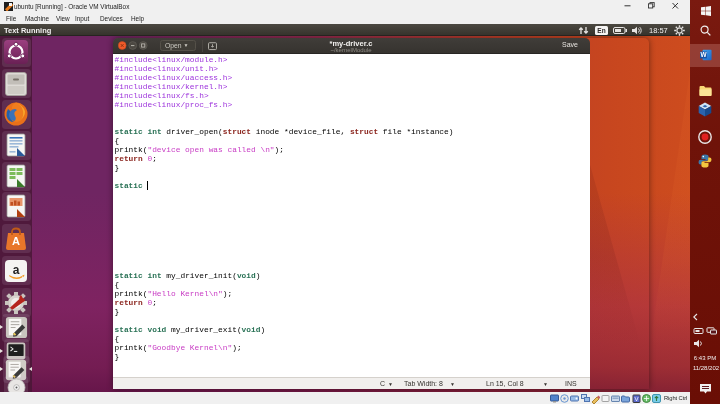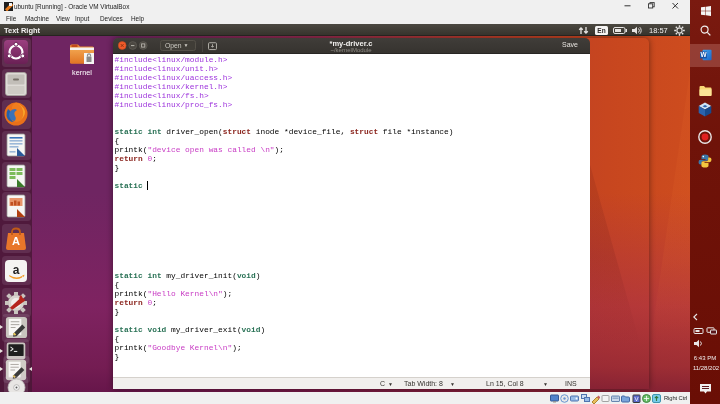--- a/index.html
+++ b/index.html
@@ -32,21 +32,21 @@
     <span class="abs" style="left:25px;top:3px;">Machine</span>
     <span class="abs" style="left:56px;top:3px;">View</span>
     <span class="abs" style="left:75px;top:3px;">Input</span>
     <span class="abs" style="left:100px;top:3px;">Devices</span>
     <span class="abs" style="left:131px;top:3px;">Help</span>
   </div>
 
   <div class="abs" style="left:0;top:24px;width:690px;height:368px;overflow:hidden;">
 
     <div class="abs" style="left:0;top:0;width:690px;height:12px;background:linear-gradient(#4b4841,#36332c);border-bottom:1px solid #262420;z-index:30;">
-      <div class="abs" style="left:4px;top:2px;font-size:7.5px;font-weight:bold;color:#f2f1f0;">Text Right</div>
+      <div class="abs" style="left:4px;top:2px;font-size:7.5px;font-weight:bold;color:#f2f1f0;">Text Running</div>
 
       <svg class="abs" style="left:578px;top:2px" width="11" height="9" viewBox="0 0 11 9">
         <path d="M3 8 L3 2 M1.2 3.8 L3 2 L4.8 3.8" stroke="#e6e4e2" stroke-width="1.3" fill="none"></path>
         <path d="M8 1 L8 7 M6.2 5.2 L8 7 L9.8 5.2" stroke="#e6e4e2" stroke-width="1.3" fill="none"></path>
       </svg>
 
       <div class="abs" style="left:595px;top:1.5px;width:13px;height:9px;background:#f4f3f2;border-radius:1.5px;color:#2c2929;font-size:6.5px;font-weight:bold;text-align:center;line-height:9px;">En</div>
 
       <svg class="abs" style="left:613px;top:3px" width="14" height="7" viewBox="0 0 14 7">
         <rect x="0.5" y="0.5" width="11.5" height="6" rx="1.5" stroke="#e6e4e2" fill="none"></rect>
@@ -72,38 +72,20 @@
 
     <div class="abs" style="left:0;top:12px;width:690px;height:356px;
       background:
         linear-gradient(to bottom, rgba(140,30,120,0) 44%, rgba(150,32,95,0.40) 76%, rgba(120,22,70,0.55) 93%, rgba(98,14,62,0.66) 100%),
         linear-gradient(to right, #6f2562 0%, #6f2562 16%, #92294e 45%, #bb3d28 72%, #c7461f 88%, #cd4c1e 100%);">
 
       <div class="abs" style="left:560px;top:0;width:130px;height:356px;background:linear-gradient(to bottom, rgba(70,10,15,0.11) 62%, rgba(70,10,15,0) 88%);clip-path:polygon(0 6%, 72% 100%, 18% 100%, 0 36%);"></div>
       <div class="abs" style="left:560px;top:0;width:130px;height:356px;background:linear-gradient(to bottom, rgba(255,130,50,0.08) 62%, rgba(255,130,50,0) 88%);clip-path:polygon(100% 10%, 100% 100%, 64% 100%);"></div>
     </div>
 
-    <div class="abs" style="left:62px;top:18px;width:40px;height:40px;z-index:5;">
-      <svg class="abs" style="left:7px;top:1px" width="26" height="22" viewBox="0 0 26 22">
-        <path d="M1 3 Q1 1.5 2.5 1.5 L9 1.5 L11 3.5 L23.5 3.5 Q25 3.5 25 5 L25 19 Q25 20.5 23.5 20.5 L2.5 20.5 Q1 20.5 1 19 Z" fill="#e98b39"></path>
-        <rect x="1" y="4.5" width="24" height="2.6" fill="#f5f3f0"></rect>
-        <rect x="2.5" y="1.8" width="6" height="2.2" fill="#c24a18"></rect>
-        <path d="M1 7 L25 7 L25 19 Q25 20.5 23.5 20.5 L2.5 20.5 Q1 20.5 1 19 Z" fill="url(#fgrad)"></path>
-        <defs>
-            <linearGradient id="fgrad" x1="0" y1="0" x2="0" y2="1">
-          <stop offset="0" stop-color="#f0a14c"></stop>
-              <stop offset="1" stop-color="#e07524"></stop>
-        </linearGradient>
-          </defs>
-        <rect x="15" y="10" width="10" height="11" fill="#f6f5f3"></rect>
-        <rect x="17.5" y="13.5" width="5" height="5.5" rx="0.5" fill="#8a8a88"></rect>
-        <path d="M18.5 13.5 V12.3 A1.5 1.5 0 0 1 21.5 12.3 V13.5" stroke="#8a8a88" stroke-width="1.2" fill="none"></path>
-      </svg>
-      <div class="abs" style="left:0;top:26px;width:40px;text-align:center;font-size:7.3px;color:#fff;">kernel</div>
-    </div>
 
     <div class="abs" style="left:0;top:12px;width:32px;height:356px;background:rgba(73,24,54,0.85);z-index:10;"></div>
 
     <div class="abs" style="left:113px;top:14px;width:536px;height:351px;z-index:20;border-radius:5px 5px 0 0;box-shadow:0 0 6px rgba(0,0,0,0.45);">
 
       <div class="abs" style="left:0;top:0;width:477px;height:16px;border-radius:5px 5px 0 0;background:linear-gradient(#403d39,#36332f);border-bottom:1px solid #282623;">
 
         <svg class="abs" style="left:5px;top:2.8px" width="36" height="9" viewBox="0 0 36 9">
           <circle cx="4.2" cy="4.5" r="3.9" fill="#f25b2a"></circle>
           <circle cx="4.2" cy="4.5" r="3.9" fill="none" stroke="#c44a20" stroke-width="0.6"></circle>

